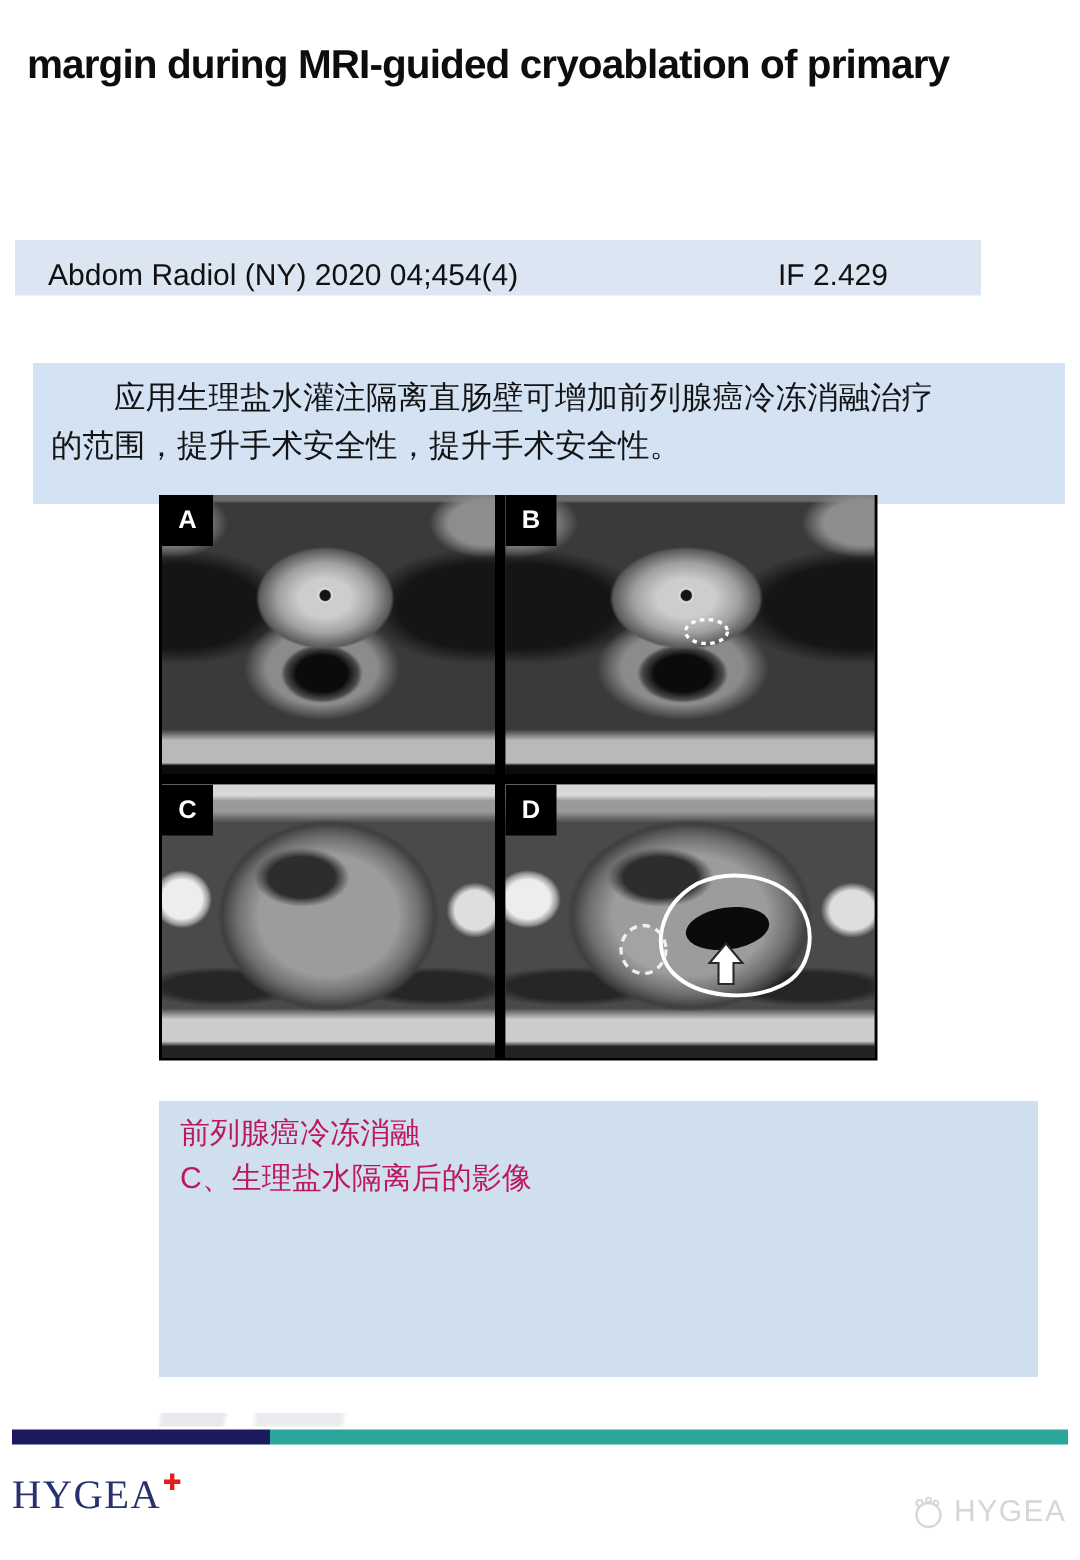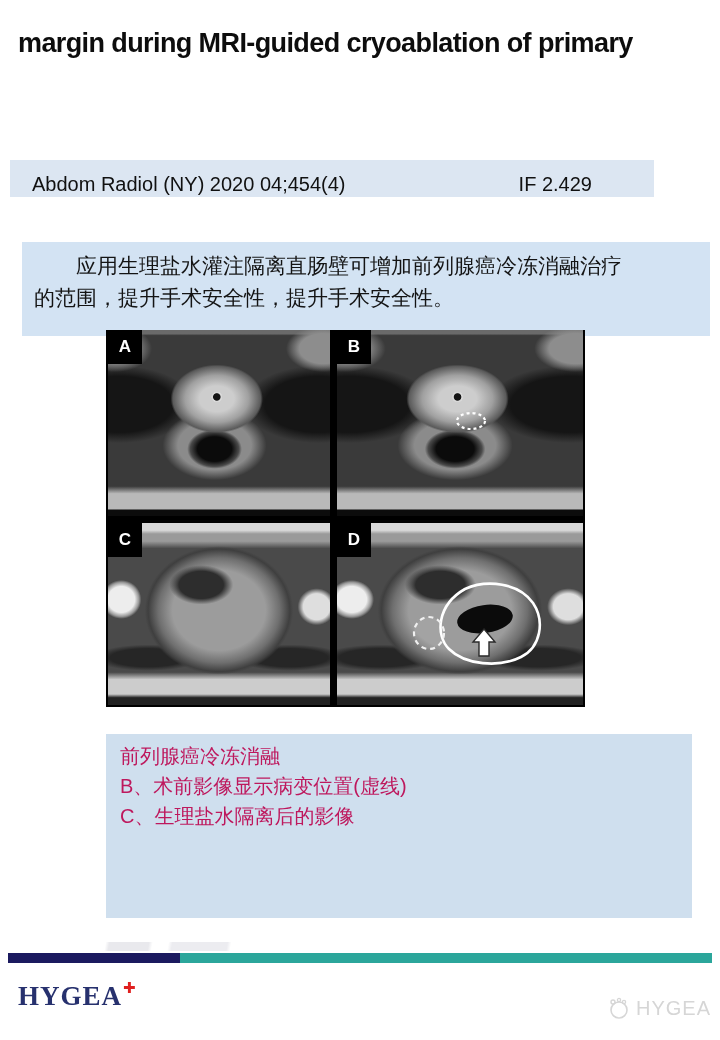--- a/index.html
+++ b/index.html
@@ -73,23 +73,23 @@
     font-size:20px;color:#be185d;line-height:30px;margin-left:32px;
   }
   
   .swoosh{
     position:absolute;left:90px;top:942px;width:195px;height:9px;
     background:linear-gradient(100deg, rgba(0,0,0,0) 0 8%, #e9e9ed 10% 30%, rgba(0,0,0,0) 32% 40%, #ececf0 42% 70%, rgba(0,0,0,0) 72%);
   }
   .bar-navy{position:absolute;left:8px;top:953px;width:172px;height:10px;background:#1b1a5f;}
   .bar-teal{position:absolute;left:180px;top:953px;width:532px;height:10px;background:#2ba69b;}
   .logo{
-    position:absolute;left:18px;top:979px;
+    position:absolute;left:8px;top:979px;
     font-family:"Liberation Serif","DejaVu Serif",serif;
-    font-size:27px;font-weight:bold;color:#27316e;letter-spacing:1px;
+    font-size:27px;font-weight:normal;color:#27316e;letter-spacing:1px;
   }
   .logo .cross{
     font-family:"DejaVu Sans",sans-serif;
     font-size:15px;color:#e0201f;vertical-align:12px;letter-spacing:0;margin-left:1px;
   }
   .watermark{
     position:absolute;left:606px;top:995px;display:flex;align-items:center;gap:4px;
     color:#d6d6d6;font-size:20px;letter-spacing:1px;
   }
 </style>
@@ -138,21 +138,20 @@
 
       <polygon points="147,106 158,119 152,119 152,133 142,133 142,119 136,119" fill="#ffffff" stroke="#2a2a2a" stroke-width="1.4"></polygon>
     </svg>
     <div class="panel-label">D</div>
   </div>
 
 </div>
 
 <div class="caption-box">
   <div>前列腺癌冷冻消融</div>
-  <div>B、术前影像显示病变位置(虚线)</div>
   <div>C、生理盐水隔离后的影像</div>
 </div>
 
 <div class="swoosh"></div>
 <div class="bar-navy"></div>
 <div class="bar-teal"></div>
 
 <div class="logo">
   <span>HYGEA</span><span class="cross">✚</span>
 </div>

